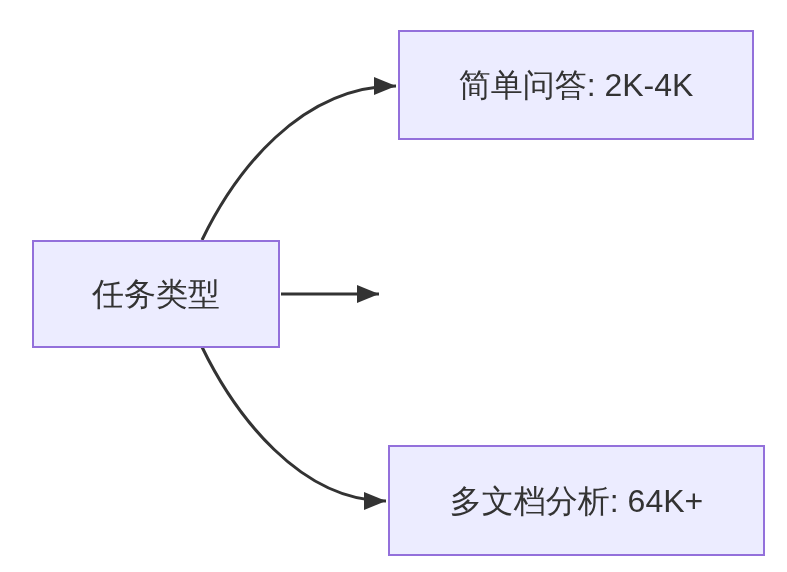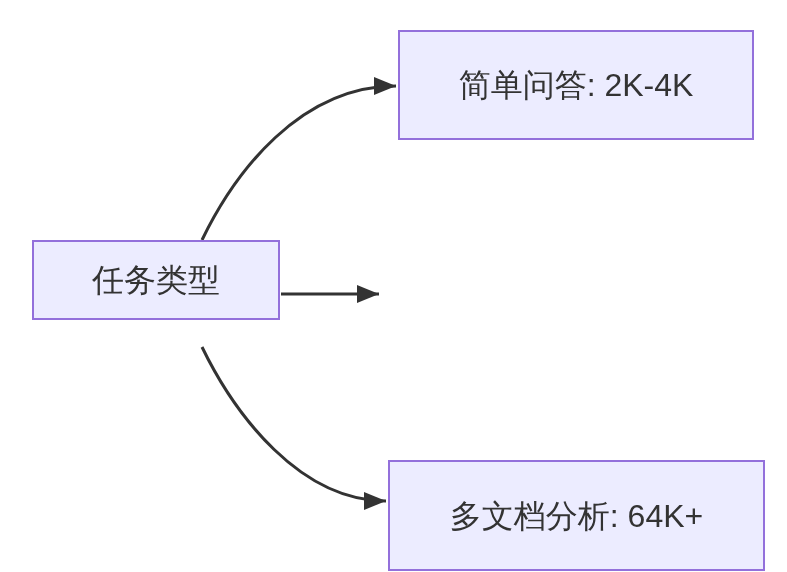--- a/index.html
+++ b/index.html
@@ -29,24 +29,24 @@
     border: 2px solid #9370DB;
     color: #333333;
     font-size: 32px;
     line-height: 1;
     display: flex;
     align-items: center;
     justify-content: center;
     white-space: nowrap;
     text-align: center;
   }
-  .node-root   { left: 32px;  top: 240px; width: 248px; height: 80px; }
+  .node-root   { left: 32px;  top: 240px; width: 248px; height: 108px; }
   .node-top    { left: 398px; top: 30px;  width: 356px; height: 110px; }
   .node-mid    { left: 381px; top: 238px; width: 391px; height: 110px; }
-  .node-bottom { left: 388px; top: 460px; width: 377px; height: 111px; }
+  .node-bottom { left: 388px; top: 445px; width: 377px; height: 111px; }
 </style>
 </head>
 <body>
 
 <div class="canvas">
 
   <svg class="edges" width="787" height="572" viewBox="0 0 787 572" xmlns="http://www.w3.org/2000/svg">
     <defs>
       <marker id="arrow" viewBox="0 0 22 18" refX="22" refY="9" markerWidth="22" markerHeight="18" markerUnits="userSpaceOnUse" orient="auto">
         <path d="M0,0 L22,9 L0,18 Z" fill="#333333"></path>

